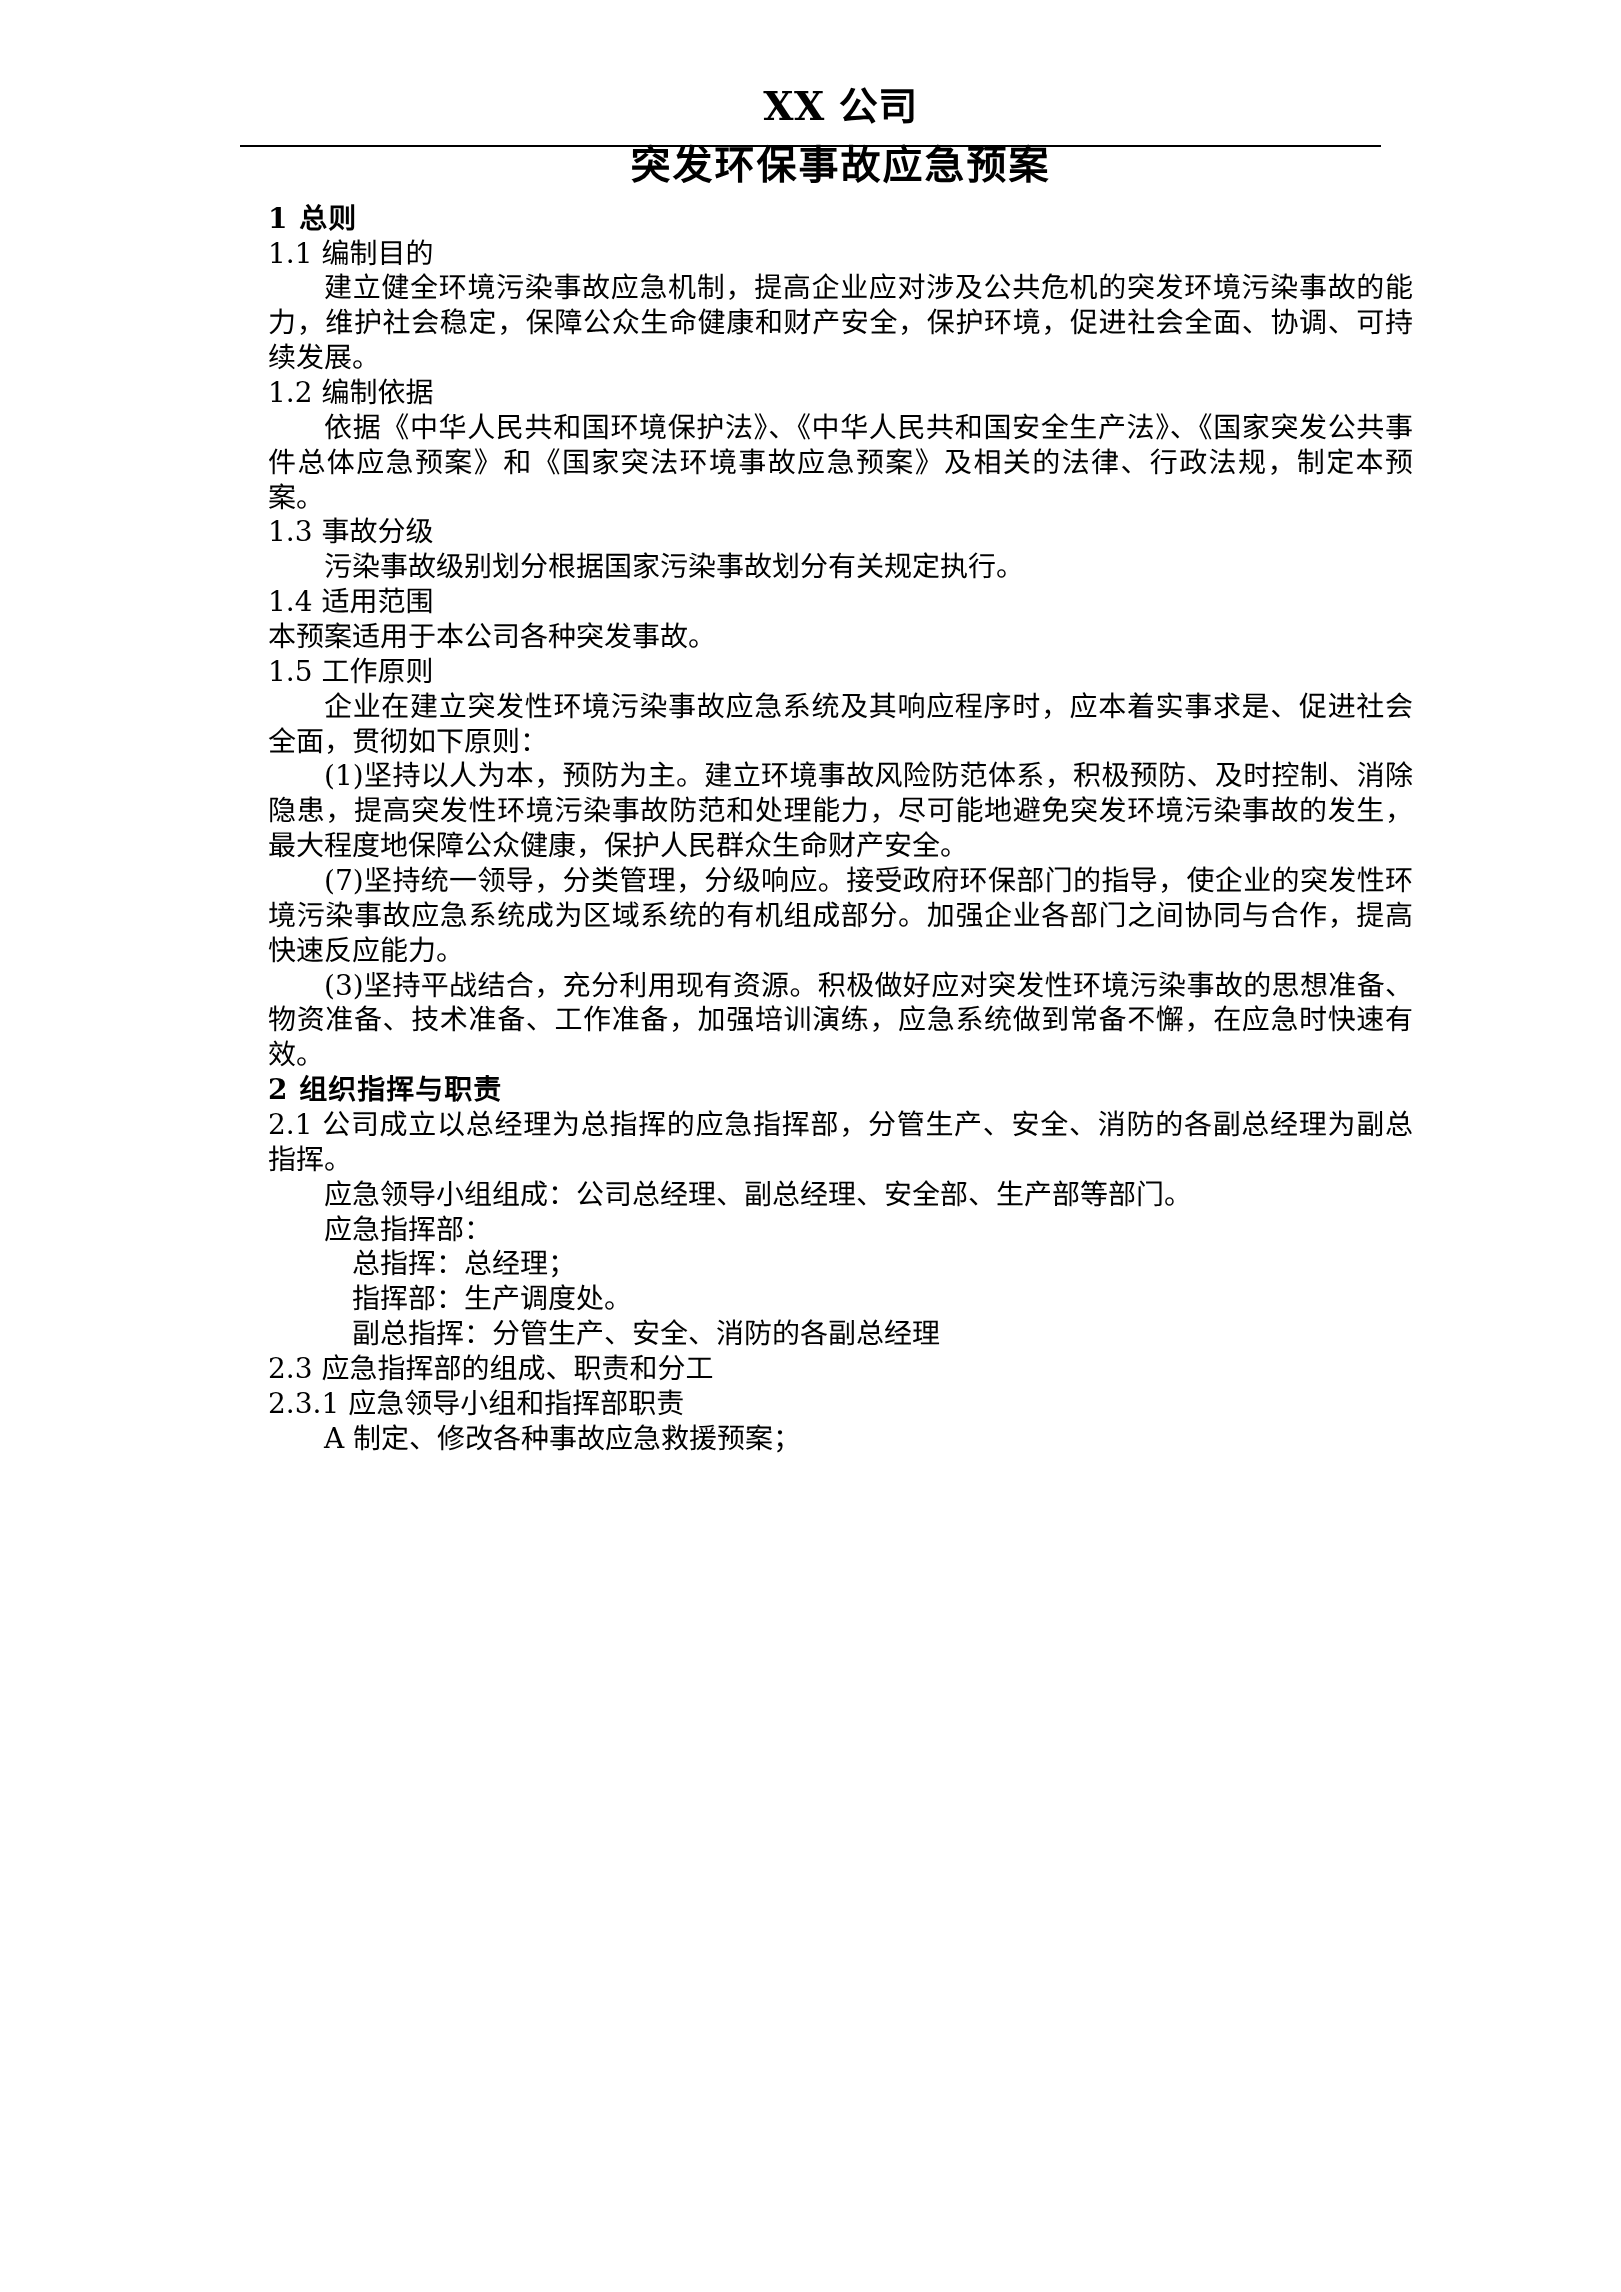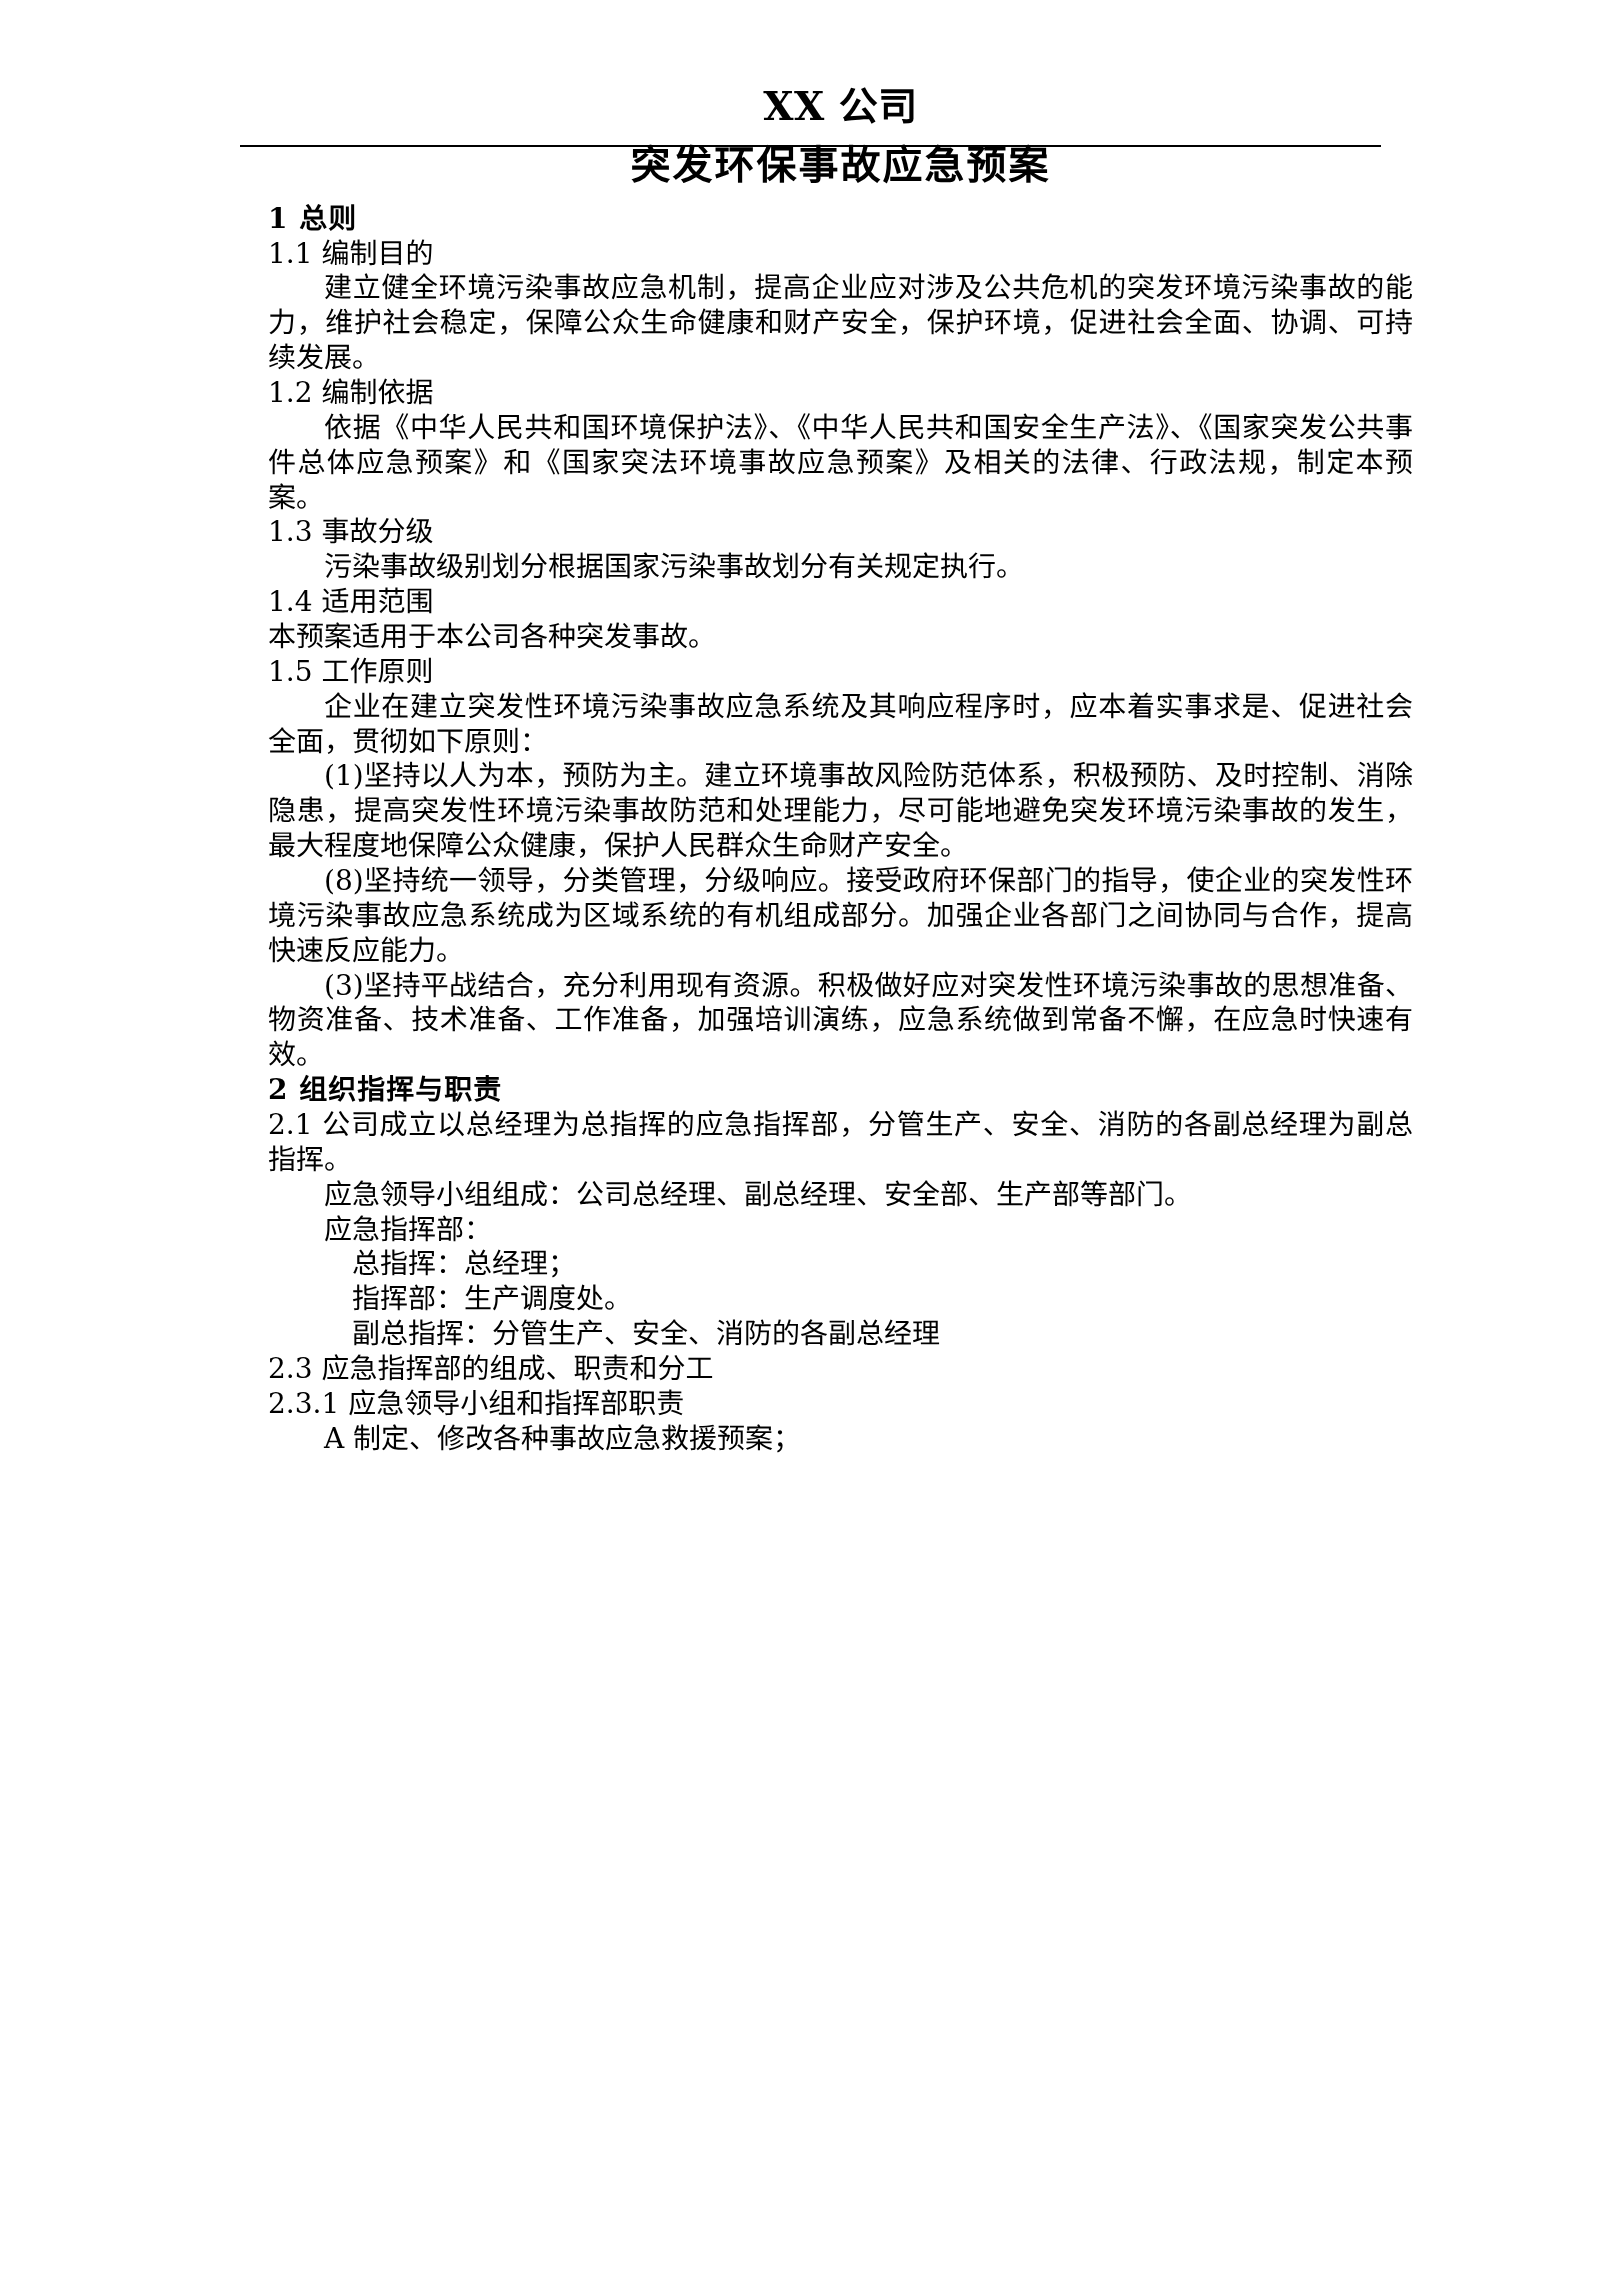--- a/index.html
+++ b/index.html
@@ -95,21 +95,21 @@
 
       <p class="ln">1.3 事故分级</p>
       <p class="ln ind1">污染事故级别划分根据国家污染事故划分有关规定执行。</p>
 
       <p class="ln">1.4   适用范围</p>
       <p class="ln">本预案适用于本公司各种突发事故。</p>
 
       <p class="ln">1.5   工作原则</p>
       <p class="ln ind1">企业在建立突发性环境污染事故应急系统及其响应程序时，应本着实事求是、促进社会全面，贯彻如下原则：</p>
       <p class="ln ind1">(1)坚持以人为本，预防为主。建立环境事故风险防范体系，积极预防、及时控制、消除隐患，提高突发性环境污染事故防范和处理能力，尽可能地避免突发环境污染事故的发生，最大程度地保障公众健康，保护人民群众生命财产安全。</p>
-      <p class="ln ind1">(8)坚持统一领导，分类管理，分级响应。接受政府环保部门的指导，使企业的突发性环境污染事故应急系统成为区域系统的有机组成部分。加强企业各部门之间协同与合作，提高快速反应能力。</p>
+      <p class="ln ind1">(7)坚持统一领导，分类管理，分级响应。接受政府环保部门的指导，使企业的突发性环境污染事故应急系统成为区域系统的有机组成部分。加强企业各部门之间协同与合作，提高快速反应能力。</p>
       <p class="ln ind1">(3)坚持平战结合，充分利用现有资源。积极做好应对突发性环境污染事故的思想准备、物资准备、技术准备、工作准备，加强培训演练，应急系统做到常备不懈，在应急时快速有效。</p>
 
       <p class="ln h1">2   组织指挥与职责</p>
       <p class="ln">2.1 公司成立以总经理为总指挥的应急指挥部，分管生产、安全、消防的各副总经理为副总指挥。</p>
       <p class="ln ind1">应急领导小组组成：公司总经理、副总经理、安全部、生产部等部门。</p>
       <p class="ln ind1">应急指挥部：</p>
       <p class="ln ind2">总指挥：总经理；</p>
       <p class="ln ind2">指挥部：生产调度处。</p>
       <p class="ln ind2">副总指挥：分管生产、安全、消防的各副总经理</p>
 

